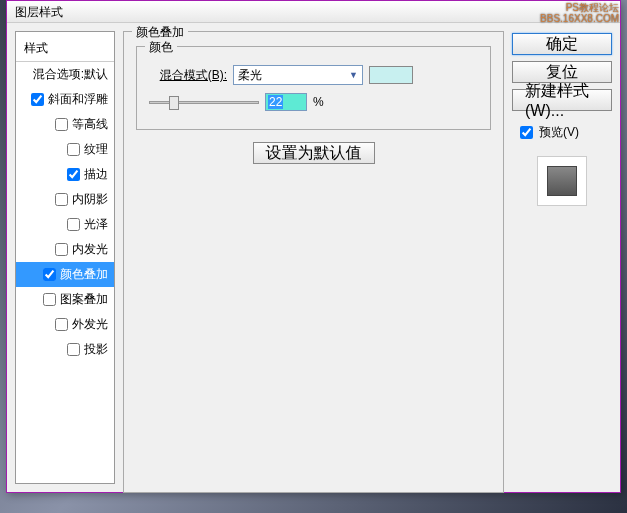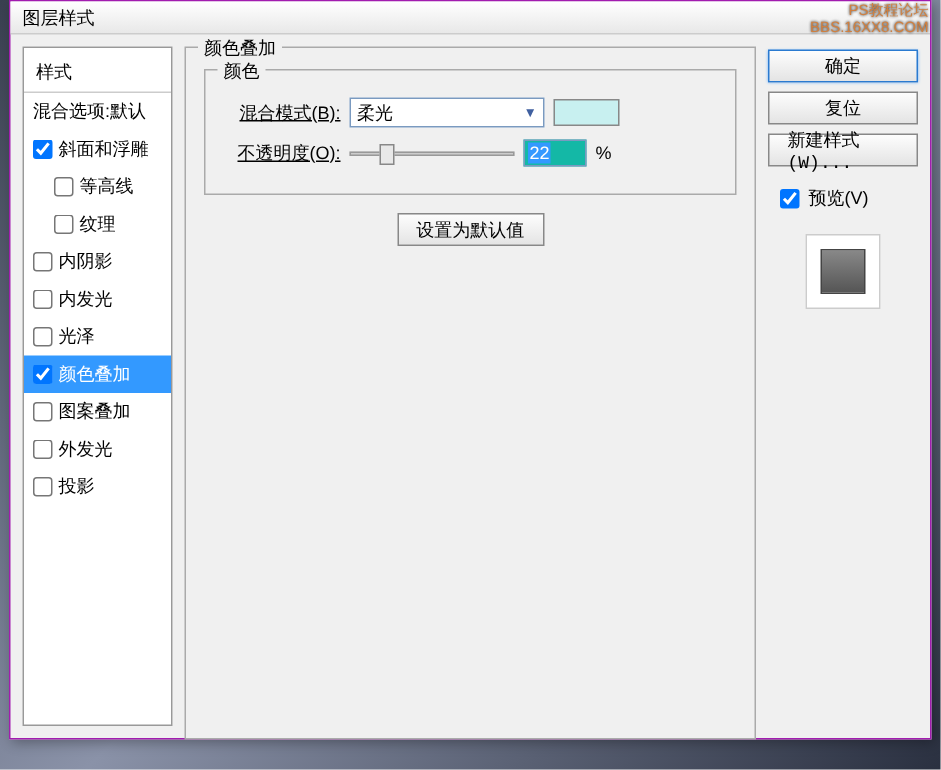--- a/index.html
+++ b/index.html
@@ -45,20 +45,21 @@
   .styles-header {
     padding: 4px 8px;
     border-bottom: 1px solid #ccc;
   }
   .style-item {
     padding: 4px 6px;
     display: flex;
     align-items: center;
     gap: 4px;
     cursor: pointer;
+    justify-content: flex-end;
   }
   .style-item.indent { padding-left: 20px; }
   .style-item.selected {
     background: #3399ff;
     color: #fff;
   }
   .style-item input[type="checkbox"] {
     margin: 0;
     width: 13px;
     height: 13px;
@@ -130,42 +131,41 @@
     top: -6px;
     width: 10px;
     height: 14px;
     background: #e8e8e8;
     border: 1px solid #888;
   }
   .num-input {
     width: 42px;
     height: 18px;
     border: 1px solid #7a9ac0;
-    background: #14b8a6;
+    background: #5eead4;
     text-align: left;
     padding: 0 2px;
     display: flex;
     align-items: center;
   }
   .num-input .sel {
     background: #3399ff;
     color: #fff;
     padding: 0 1px;
   }
   .btn {
     height: 22px;
     border: 1px solid #888;
     background: linear-gradient(#fdfdfd, #e4e4e4);
     padding: 2px 12px;
     cursor: pointer;
-    font-size: 12px;
+    font-size: 16px;
     display: inline-flex;
     align-items: center;
     justify-content: center;
-    font-family: Liberation Mono, monospace;
   }
   .btn-row {
     display: flex;
     gap: 10px;
     justify-content: center;
     margin-top: 12px;
   }
   .right-panel {
     width: 100px;
     display: flex;
@@ -239,30 +239,34 @@
           </div>
           <div class="style-item indent">
             <input type="checkbox" style="">
             <span>等高线</span>
           </div>
           <div class="style-item indent">
             <input type="checkbox" style="">
             <span>纹理</span>
           </div>
           <div class="style-item">
+            <input type="checkbox" checked="" style="">
+            <span>描边</span>
+          </div>
+          <div class="style-item">
             <input type="checkbox" style="">
             <span>内阴影</span>
           </div>
           <div class="style-item">
             <input type="checkbox" style="">
+            <span>光泽</span>
+          </div>
+          <div class="style-item">
+            <input type="checkbox" style="">
             <span>内发光</span>
-          </div>
-          <div class="style-item">
-            <input type="checkbox" style="">
-            <span>光泽</span>
           </div>
           <div class="style-item selected">
             <input type="checkbox" checked="" style="">
             <span>颜色叠加</span>
           </div>
           <div class="style-item">
             <input type="checkbox" style="">
             <span>图案叠加</span>
           </div>
           <div class="style-item">
@@ -285,21 +289,20 @@
           <div class="row">
             <div class="row-label">混合模式(B):</div>
             <div class="select">
               <span>柔光</span>
               <span class="arrow">▼</span>
             </div>
             <div class="color-swatch"></div>
           </div>
 
           <div class="row">
-            <div class="row-label">不透明度(O):</div>
             <div class="slider-track">
               <div class="slider-thumb" id="opacity-thumb" style="left: 19.2px;"></div>
             </div>
             <div class="num-input">
               <span class="sel">22</span>
             </div>
             <span>%</span>
           </div>
         </div>
 

